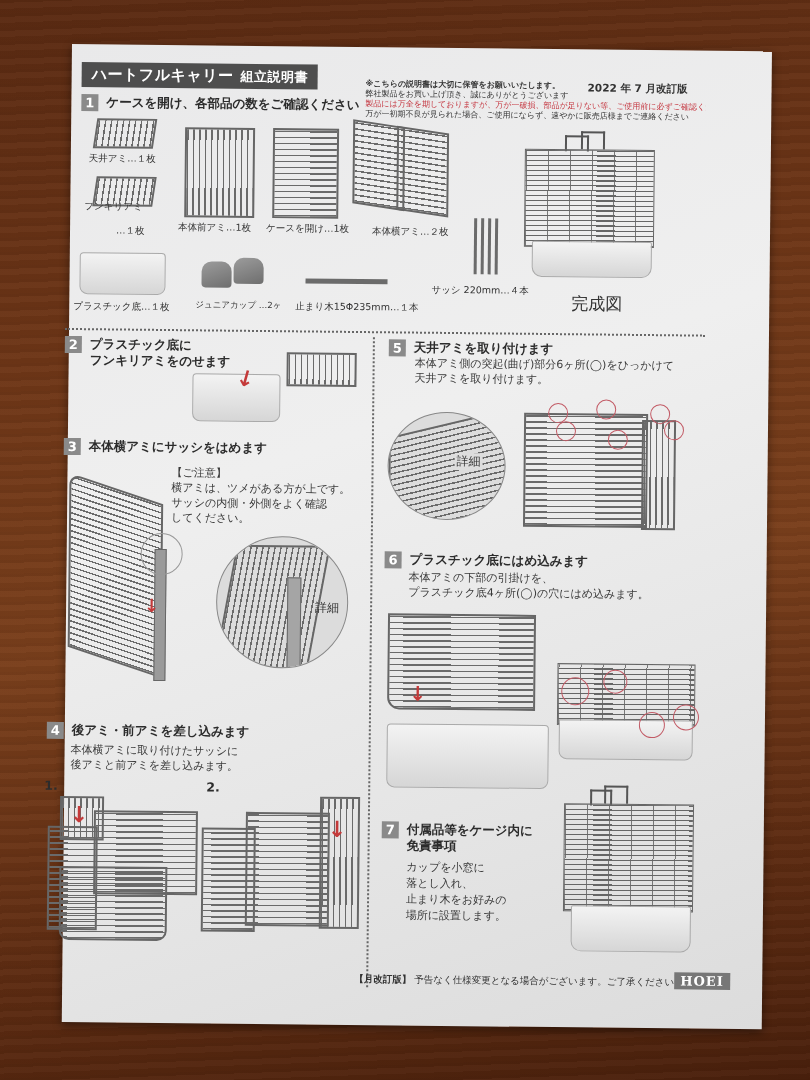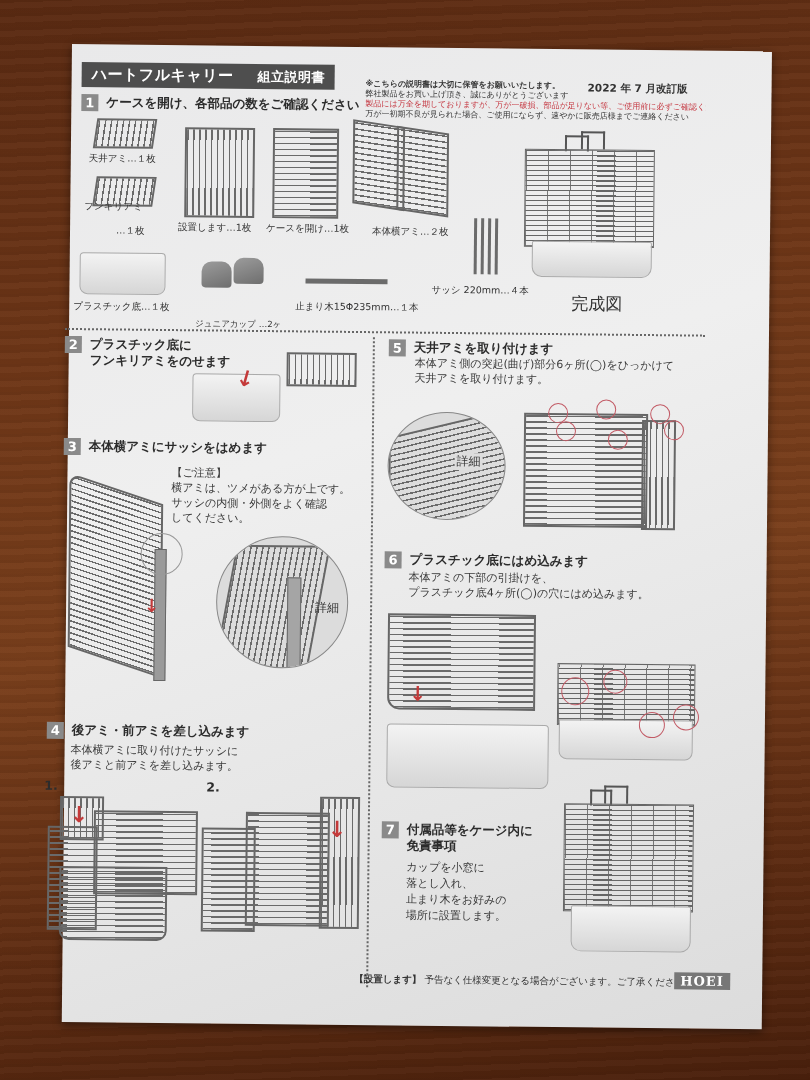--- a/index.html
+++ b/index.html
@@ -8,21 +8,21 @@
     font-family:"DejaVu Sans",sans-serif;color:#333;}
   .wood-grain{position:absolute;inset:0;
     background:repeating-linear-gradient(178deg,rgba(0,0,0,0.06) 0 3px,rgba(255,255,255,0.02) 3px 9px,rgba(0,0,0,0.04) 9px 14px);}
   .paper{position:absolute;left:72px;top:44px;width:700px;height:978px;
     background:linear-gradient(160deg,#e9e9ea 0%,#efefef 40%,#e6e6e6 70%,#dcdcdc 100%);
     transform:rotate(0.6deg);transform-origin:top left;
     box-shadow:0 3px 10px rgba(0,0,0,0.45);}
   .paper-inner{position:absolute;left:-14px;top:10px;width:700px;height:960px;}
   .abs{position:absolute;}
   .title-bar{left:24px;top:8px;background:#4e4e4e;color:#fff;padding:3px 10px;font-size:15px;font-weight:bold;letter-spacing:0.5px;}
-  .title-bar .sub{font-size:13px;font-weight:bold;margin-left:24px;}
+  .title-bar .sub{font-size:13px;font-weight:bold;margin-left:7px;}
   .step-num{display:inline-block;width:17px;height:17px;background:#8a8a8a;color:#fff;font-weight:bold;font-size:13px;text-align:center;line-height:17px;margin-right:8px;vertical-align:middle;}
   .step-title{font-size:12.5px;font-weight:bold;color:#2c2c2c;line-height:16px;}
   .step-body{font-size:11px;color:#3a3a3a;line-height:15px;}
   .note-top{font-size:8px;color:#333;line-height:10px;}
   .note-red{color:#c4343e;}
   .revdate{font-size:10.5px;font-weight:bold;color:#333;}
   .part-label{font-size:9.5px;color:#333;white-space:nowrap;}
   .dotted-h{border-top:2px dotted #666;height:0;}
   .dotted-v{border-left:2px dotted #666;width:0;}
   .grille{border:2px solid #666;
@@ -67,35 +67,35 @@
   </div>
 
   <div class="abs grille" style="left:38px;top:64px;width:56px;height:26px;transform:skewX(-8deg);"></div>
   <div class="abs part-label" style="left:32px;top:98px;">天井アミ…１枚</div>
 
   <div class="abs grille" style="left:38px;top:122px;width:56px;height:26px;transform:skewX(-8deg);"></div>
   <div class="abs part-label" style="left:28px;top:146px;">フンキリアミ</div>
   <div class="abs part-label" style="left:60px;top:170px;">…１枚</div>
 
   <div class="abs grille" style="left:128px;top:72px;width:66px;height:86px;"></div>
-  <div class="abs part-label" style="left:122px;top:166px;">設置します…1枚</div>
+  <div class="abs part-label" style="left:122px;top:166px;">本体前アミ…1枚</div>
 
   <div class="abs grille-h" style="left:216px;top:72px;width:62px;height:86px;"></div>
   <div class="abs part-label" style="left:210px;top:166px;">ケースを開け…1枚</div>
 
   <div class="abs grille-h" style="left:296px;top:66px;width:48px;height:80px;transform:skewY(8deg);"></div>
   <div class="abs grille-h" style="left:340px;top:72px;width:48px;height:80px;transform:skewY(8deg);"></div>
   <div class="abs part-label" style="left:316px;top:168px;">本体横アミ…２枚</div>
 
   <div class="abs tray" style="left:24px;top:198px;width:84px;height:40px;"></div>
   <div class="abs part-label" style="left:18px;top:246px;">プラスチック底…１枚</div>
 
   <div class="abs cup" style="left:146px;top:206px;width:30px;height:26px;"></div>
   <div class="abs cup" style="left:178px;top:202px;width:30px;height:26px;"></div>
-  <div class="abs part-label" style="left:140px;top:244px;font-size:8.5px;margin-top:19px;">ジュニアカップ …2ヶ</div>
+  <div class="abs part-label" style="left:140px;top:244px;font-size:8.5px;">ジュニアカップ …2ヶ</div>
 
   <div class="abs stick" style="left:250px;top:222px;width:82px;height:5px;"></div>
   <div class="abs part-label" style="left:240px;top:244px;">止まり木15Φ235mm…１本</div>
 
   <div class="abs stick" style="left:418px;top:160px;width:3px;height:56px;"></div>
   <div class="abs stick" style="left:425px;top:160px;width:3px;height:56px;"></div>
   <div class="abs stick" style="left:432px;top:160px;width:3px;height:56px;"></div>
   <div class="abs stick" style="left:439px;top:160px;width:3px;height:56px;"></div>
   <div class="abs part-label" style="left:376px;top:226px;">サッシ 220mm…４本</div>
 
@@ -213,19 +213,19 @@
     <div>場所に設置します。</div>
   </div>
   <div class="abs" style="left:506px;top:730px;width:140px;height:170px;">
     <div class="abs" style="left:34px;top:0;width:18px;height:14px;border:2px solid #555;border-bottom:none;"></div>
     <div class="abs" style="left:48px;top:-4px;width:20px;height:16px;border:2px solid #555;border-bottom:none;"></div>
     <div class="abs grille-x" style="left:8px;top:14px;width:128px;height:106px;"></div>
     <div class="abs tray" style="left:16px;top:116px;width:118px;height:44px;border-radius:2px 2px 10px 10px;"></div>
   </div>
 
   <div class="abs footer-text" style="left:306px;top:916px;">
-    <span style="font-weight:bold;">【設置します】</span>
+    <span style="font-weight:bold;">【月改訂版】</span>
     <span>予告なく仕様変更となる場合がございます。ご了承ください。</span>
   </div>
   <div class="abs hoei" style="left:626px;top:912px;">HOEI</div>
 
  </div>
 </div>
 
 </body></html>

